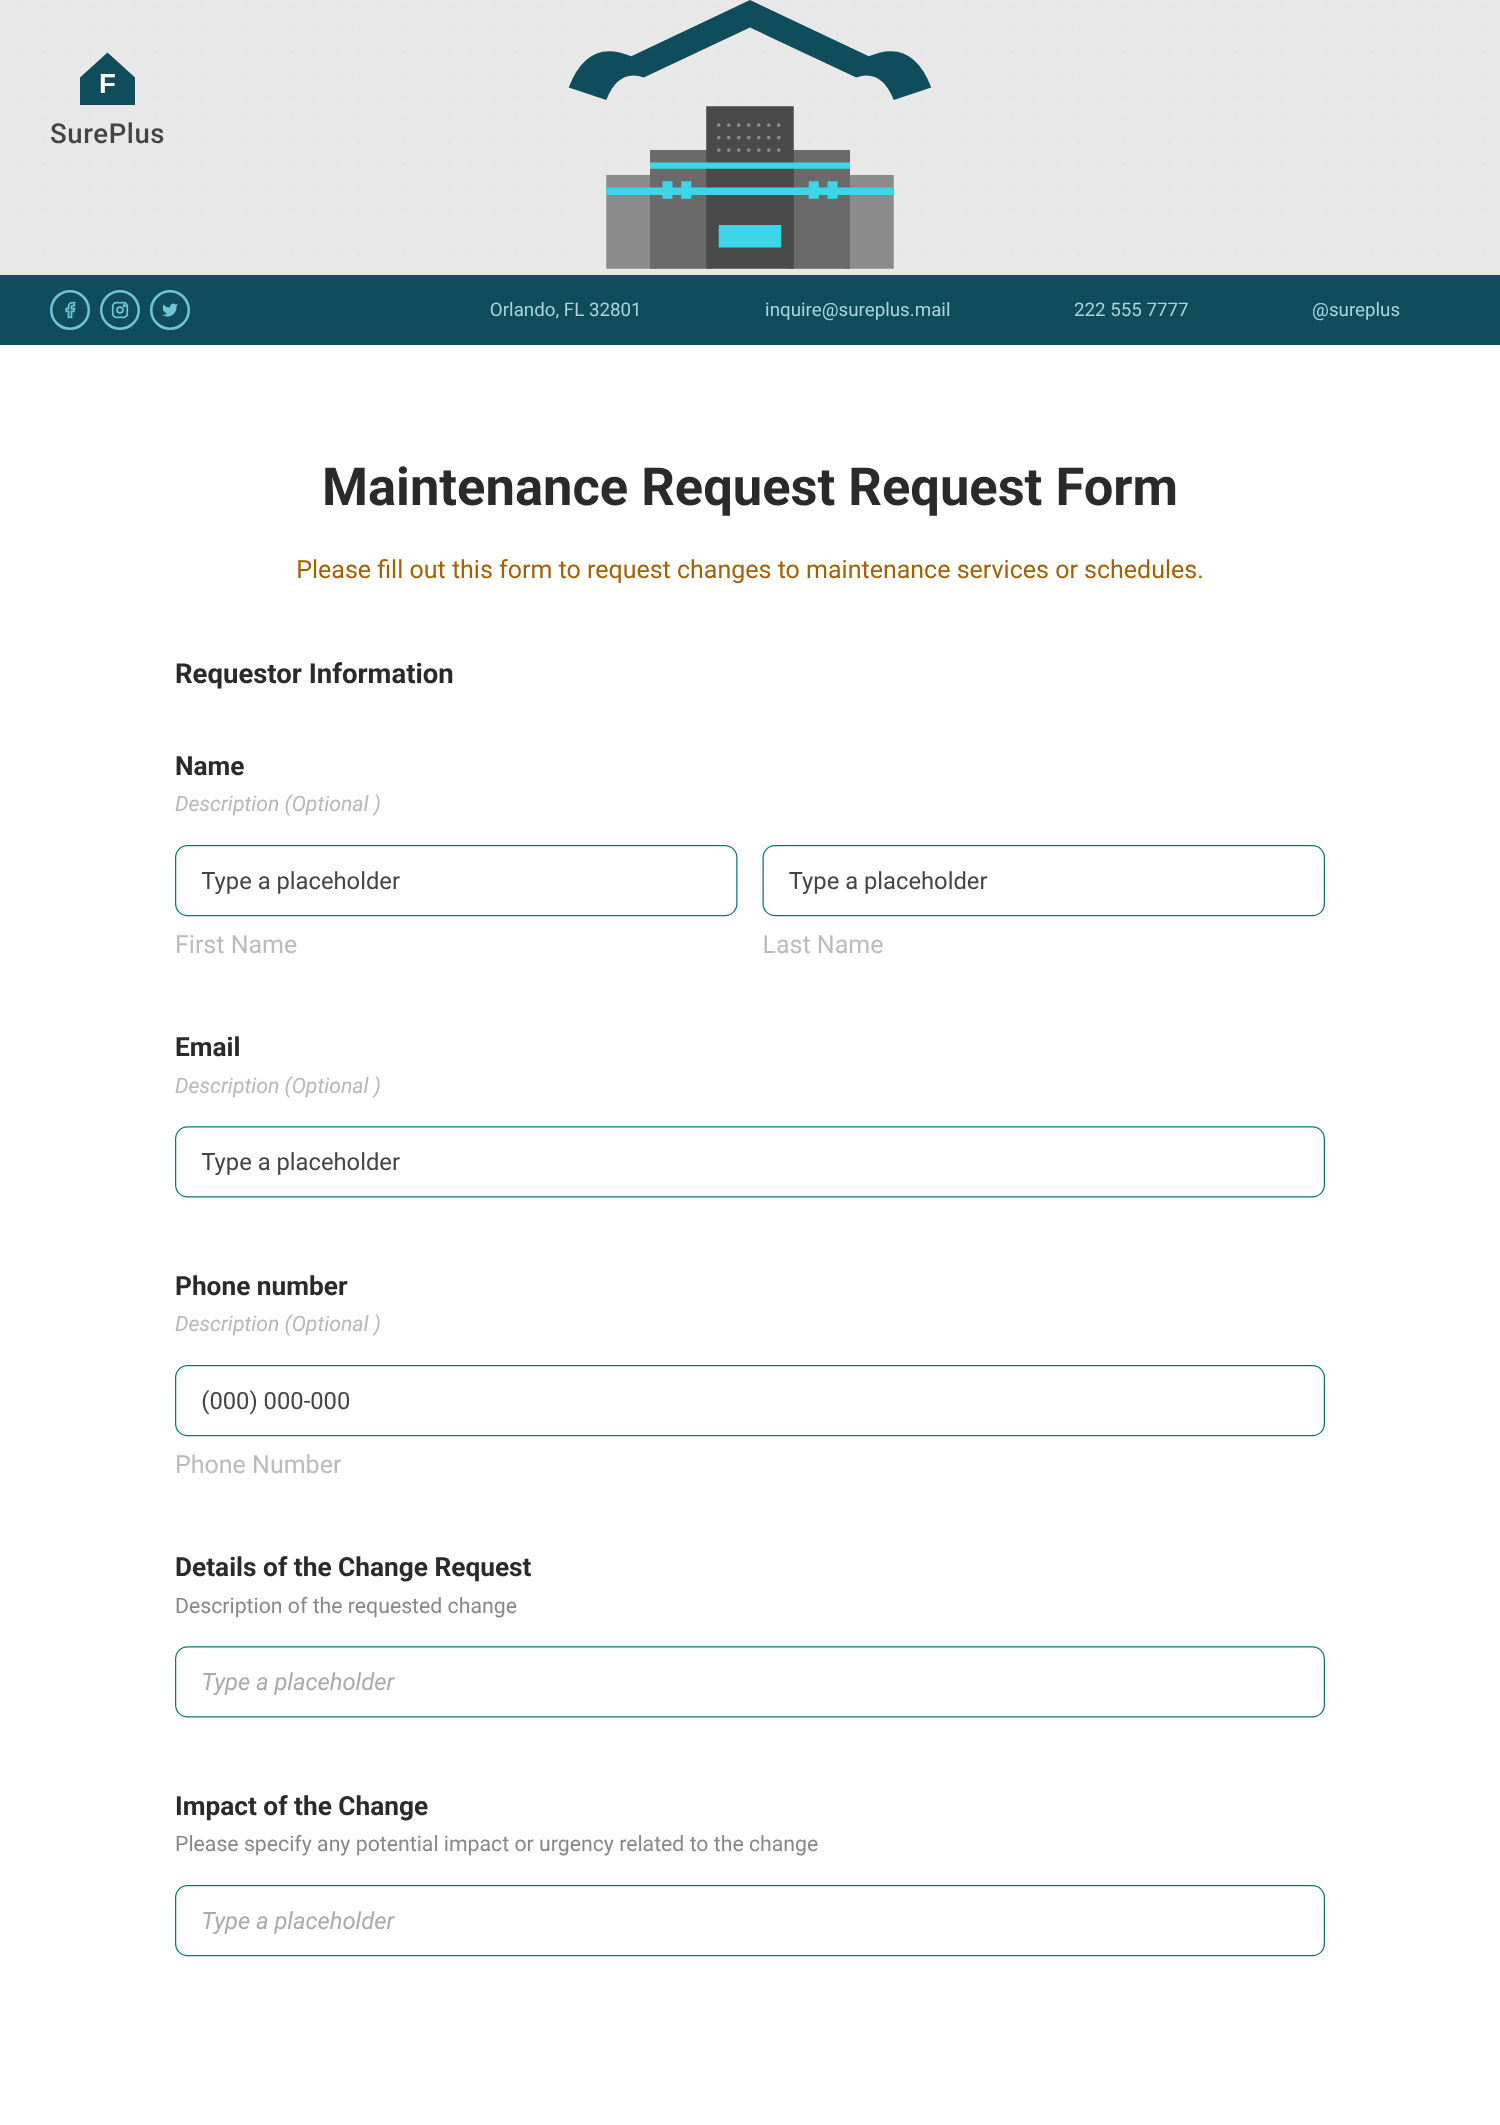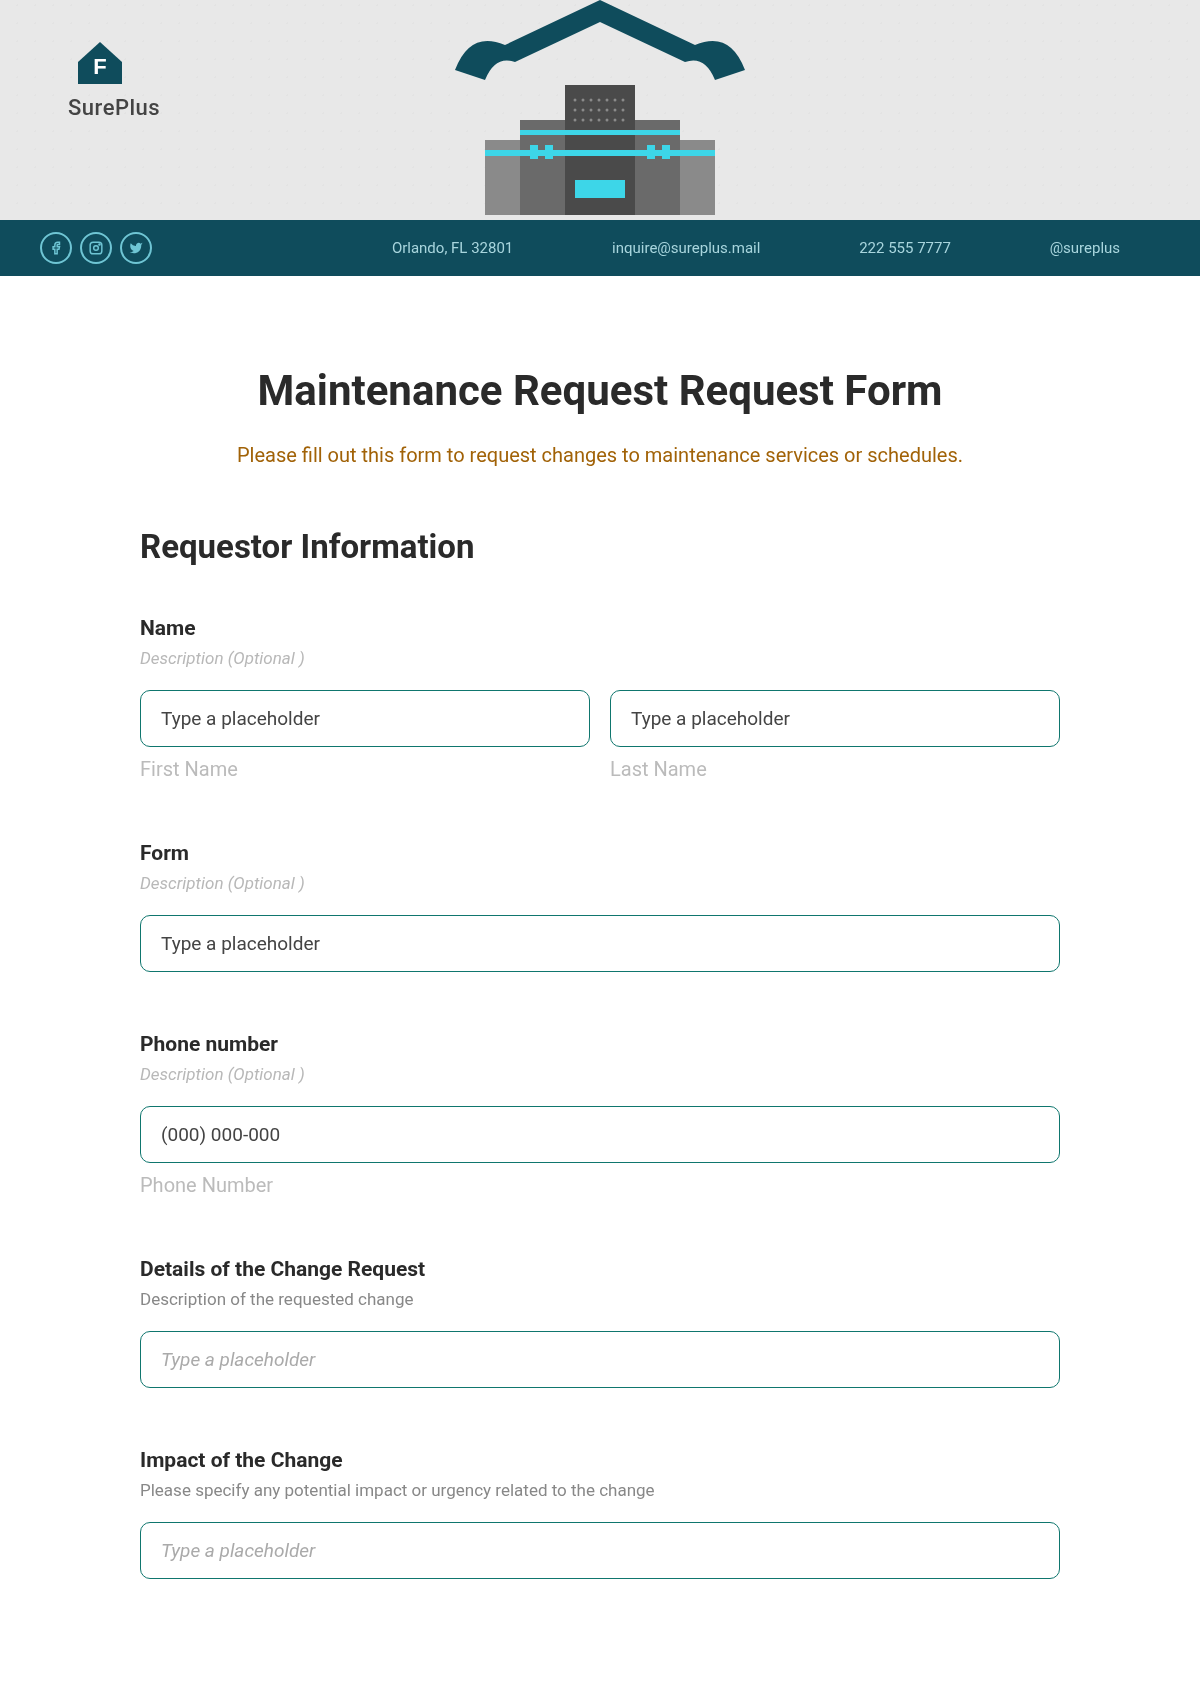--- a/index.html
+++ b/index.html
@@ -26,21 +26,20 @@
   .logo-icon {
     width: 60px;
     height: 60px;
     margin: 0 auto 5px;
   }
   .brand-name {
     font-size: 22px;
     color: #444;
     font-weight: 500;
     letter-spacing: 0.5px;
-    margin-left: 28px;
   }
   .hero-art {
     position: absolute;
     left: 50%;
     transform: translateX(-50%);
     top: -10px;
     width: 350px;
     height: 240px;
   }
   .info-bar {
@@ -87,21 +86,21 @@
     color: #2a2a2a;
     margin-bottom: 28px;
   }
   .form-subtitle {
     text-align: center;
     font-size: 20px;
     color: #a16207;
     margin-bottom: 60px;
   }
   .section-heading {
-    font-size: 33px;
+    font-size: 22px;
     font-weight: 700;
     color: #2a2a2a;
     margin-bottom: 50px;
   }
   .field-group { margin-bottom: 60px; }
   .field-label {
     font-size: 21px;
     font-weight: 700;
     color: #2a2a2a;
     margin-bottom: 8px;
@@ -242,21 +241,21 @@
         <div class="sublabel">First Name</div>
       </div>
       <div class="input-col">
         <input type="text" class="text-input" placeholder="Type a placeholder" style="">
         <div class="sublabel">Last Name</div>
       </div>
     </div>
   </div>
 
   <div class="field-group">
-    <div class="field-label">Form</div>
+    <div class="field-label">Email</div>
     <div class="field-desc">Description  (Optional )</div>
     <input type="text" class="text-input" placeholder="Type a placeholder" style="">
   </div>
 
   <div class="field-group">
     <div class="field-label">Phone number</div>
     <div class="field-desc">Description  (Optional )</div>
     <input type="text" class="text-input" placeholder="(000) 000-000" style="">
     <div class="sublabel">Phone Number</div>
   </div>

